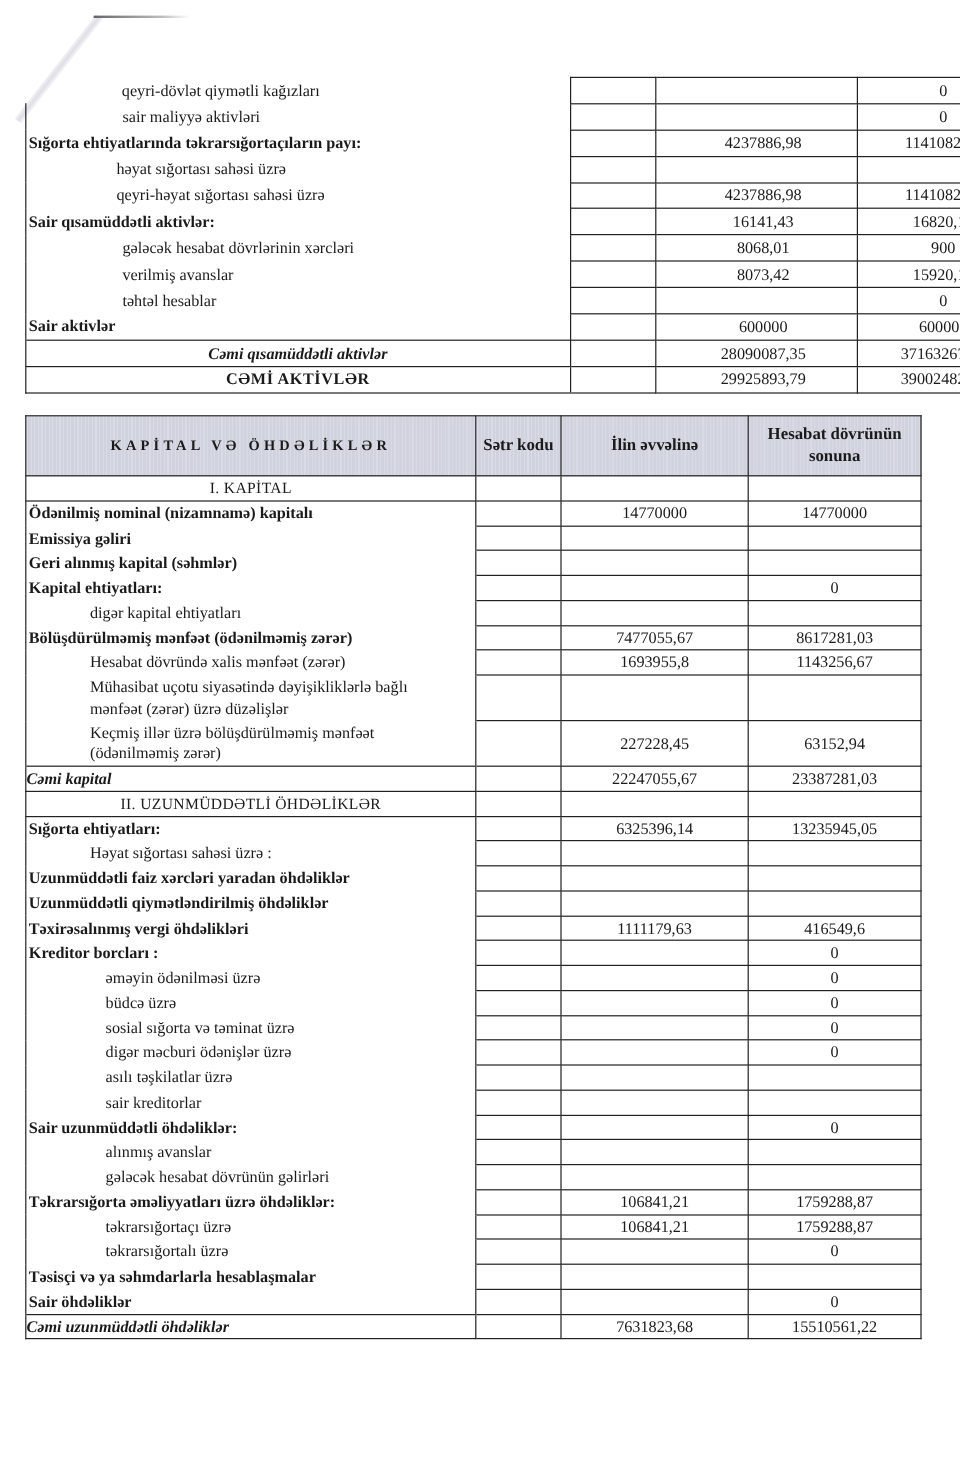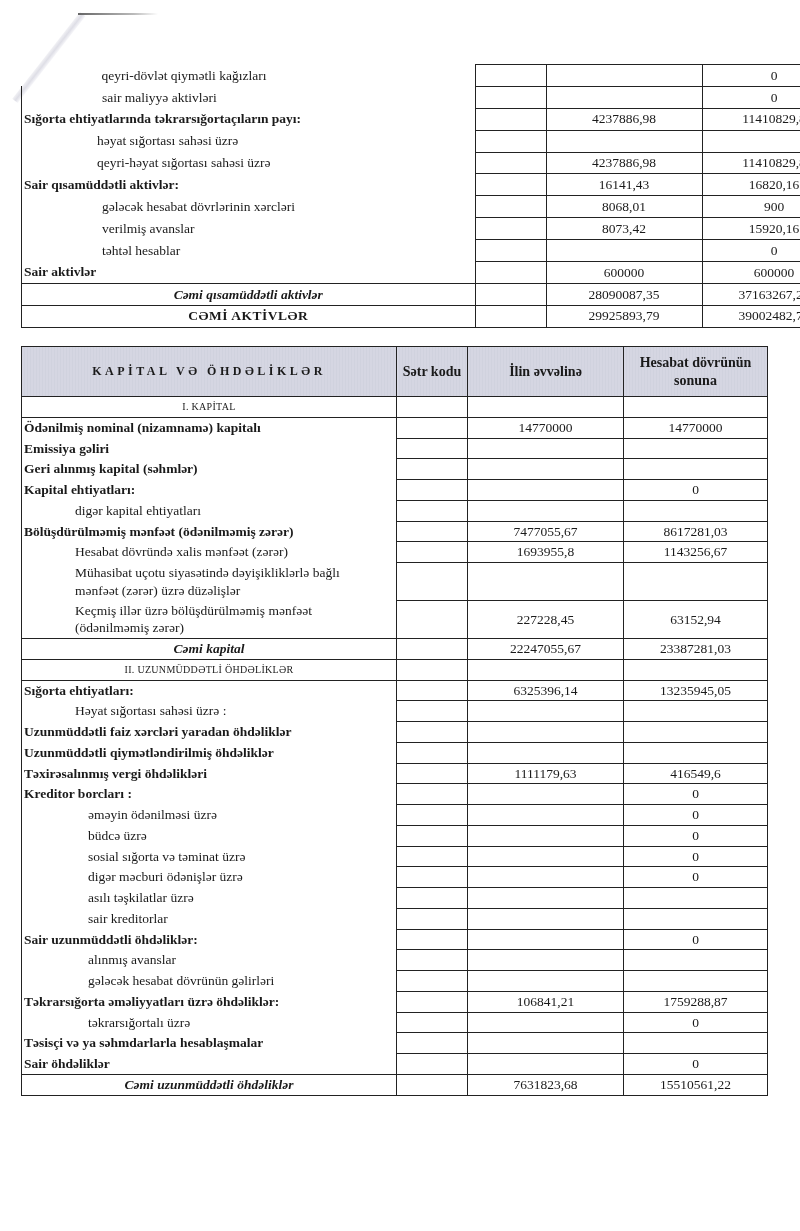--- a/index.html
+++ b/index.html
@@ -17,54 +17,54 @@
     transform: rotate(-52deg); transform-origin: 100% 0; left: -30px; top: 12px;
   }
 
   table { border-collapse: collapse; position: absolute; table-layout: fixed; }
   td { padding: 0; font-size: 13.5px; line-height: 1; vertical-align: middle; }
 
   
   #assets { left: 21px; top: 64px; width: 743px; }
   #assets td.c-label { width: 373px; border-left: 1.5px solid #222; }
   #assets td.c-code { width: 70px; }
-  #assets td.c-v1 { width: 155px; }
+  #assets td.c-v1 { width: 155px; padding-left: 12px; }
   #assets td.c-v2 { width: 143px; }
   #assets tr { height: 21.9px; }
   #assets td.num { border: 1.5px solid #222; text-align: center; }
   #assets tr.nolabelborder td.c-label { border-left: none; }
   #assets tr.total td.c-label { border-top: 1.5px solid #222; border-bottom: 1.5px solid #222; text-align: center; }
   #assets tr.grand td.c-label { border-bottom: 1.5px solid #222; }
 
   .lvl0 { font-weight: bold; padding-left: 2px; }
   .lvl1 { padding-left: 80px; }
   .lvl1b { padding-left: 75px; }
   .lvl2 { padding-left: 53px; }
   .lvl3 { padding-left: 66px; }
-  .tot-it { font-style: italic; font-weight: bold; text-align: center; }
+  .tot-it { font-style: italic; font-weight: bold; }
   .tot-caps { font-weight: bold; text-align: center; letter-spacing: 0.5px; }
 
   
   #liab { left: 21px; top: 346px; width: 743px; }
   #liab td { border-right: 1.5px solid #222; }
   #liab td.c-label { width: 374px; border-left: 1.5px solid #222; }
   #liab td.c-code { width: 70px; }
   #liab td.c-v1 { width: 155px; }
   #liab td.c-v2 { width: 143px; }
   #liab td.num { border: 1.5px solid #222; text-align: center; }
   #liab tr.row { height: 20.75px; }
   #liab tr.row2 { height: 38px; }
   #liab tr.head { height: 50px; }
   #liab tr.head td {
     background: #d4d6e2;
     background-image: repeating-linear-gradient(90deg, rgba(255,255,255,0.12) 0 1px, rgba(0,0,0,0.02) 1px 3px);
     border: 1.5px solid #222; text-align: center; font-weight: bold; font-size: 14px; line-height: 1.25;
   }
   #liab tr.head td.h-main { font-size: 12px; letter-spacing: 3.5px; font-weight: bold; }
-  #liab tr.section td.c-label { border-top: 1.5px solid #222; border-bottom: 1.5px solid #222; text-align: center; font-size: 10px; letter-spacing: 0.3px; }
+  #liab tr.section td.c-label { border-top: 1.5px solid #222; border-bottom: 1.5px solid #222; text-align: center; font-size: 13px; letter-spacing: 0.3px; }
   #liab tr.total td.c-label { border-top: 1.5px solid #222; border-bottom: 1.5px solid #222; }
   #liab tr.lastrow td { border-bottom: 1.5px solid #222; }
   .wrap { line-height: 1.3; padding-top: 1px; padding-bottom: 1px; display:block; }
 </style>
 </head>
 <body>
 
 <div class="fold-diag"></div>
 <div class="fold2"></div>
 
@@ -321,20 +321,26 @@
         <td class="c-v1 num"></td>
         <td class="c-v2 num"></td>
       </tr>
       <tr class="row">
         <td class="c-label lvl0"><span>Təkrarsığorta əməliyyatları üzrə öhdəliklər:</span></td>
         <td class="c-code num"></td>
         <td class="c-v1 num">106841,21</td>
         <td class="c-v2 num">1759288,87</td>
       </tr>
       <tr class="row">
+        <td class="c-label lvl3"><span>təkrarsığortaçı üzrə</span></td>
+        <td class="c-code num"></td>
+        <td class="c-v1 num">106841,21</td>
+        <td class="c-v2 num">1759288,87</td>
+      </tr>
+      <tr class="row">
         <td class="c-label lvl3"><span>təkrarsığortalı üzrə</span></td>
         <td class="c-code num"></td>
         <td class="c-v1 num"></td>
         <td class="c-v2 num">0</td>
       </tr>
       <tr class="row">
         <td class="c-label lvl0"><span>Təsisçi və ya səhmdarlarla hesablaşmalar</span></td>
         <td class="c-code num"></td>
         <td class="c-v1 num"></td>
         <td class="c-v2 num"></td>

